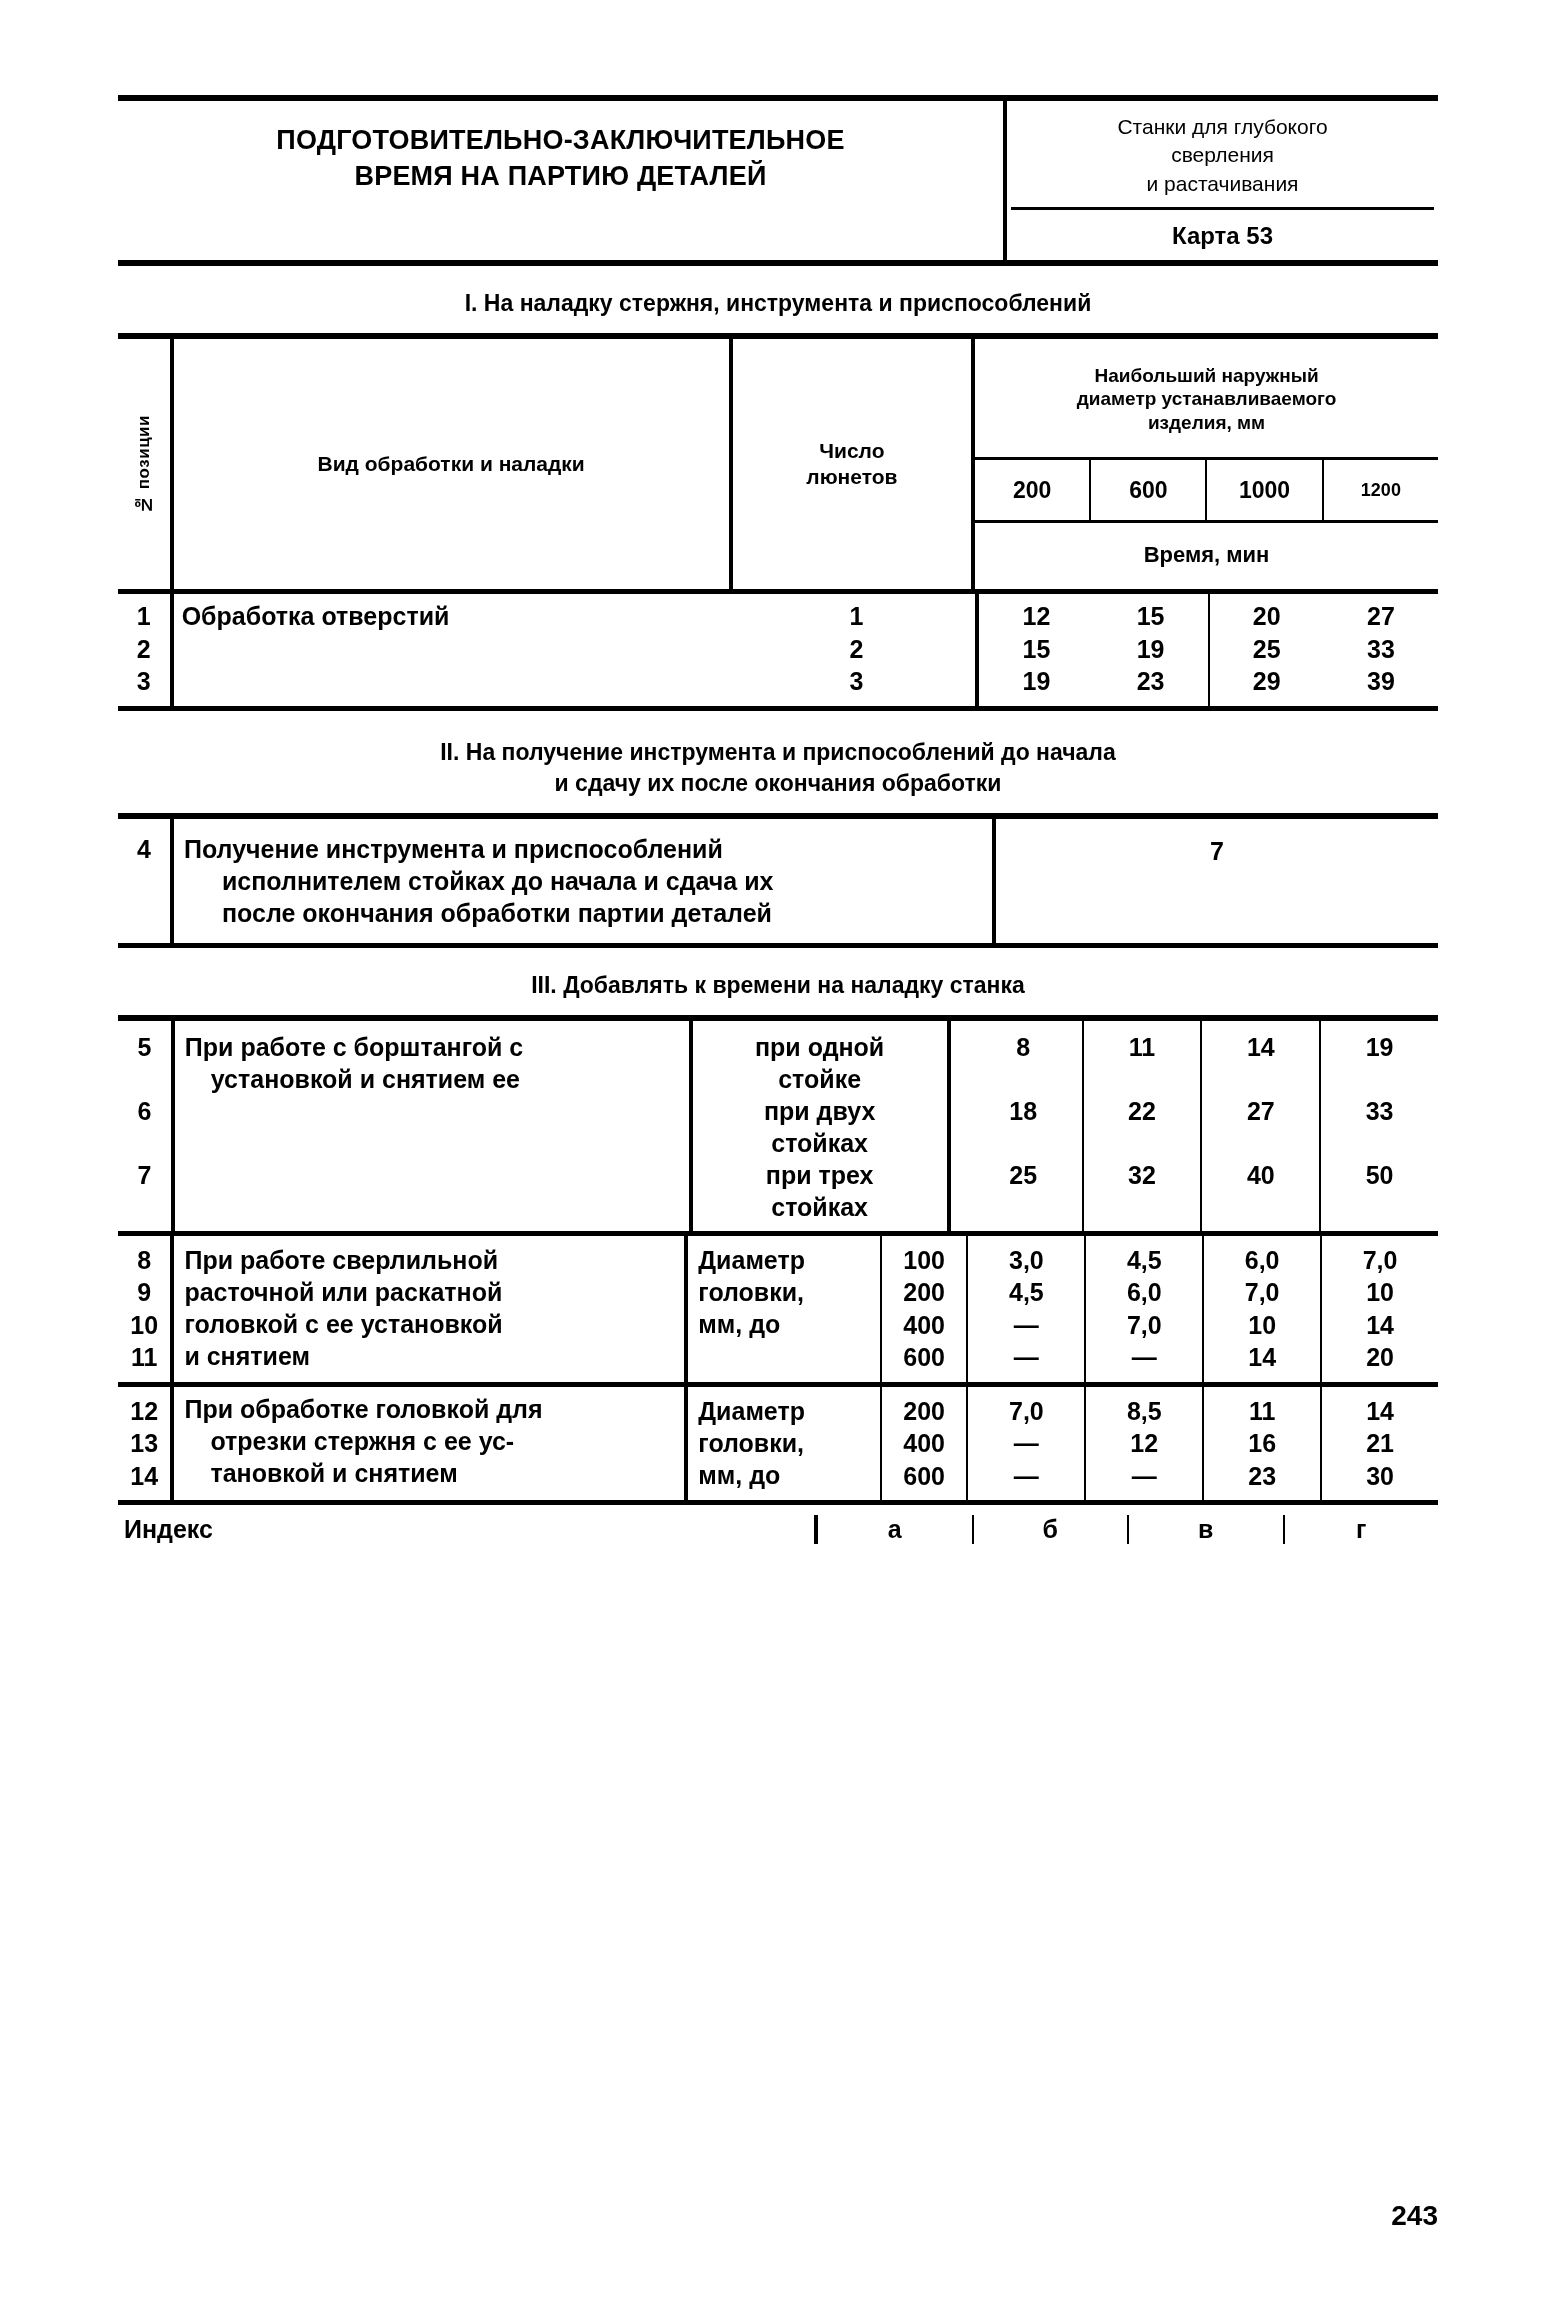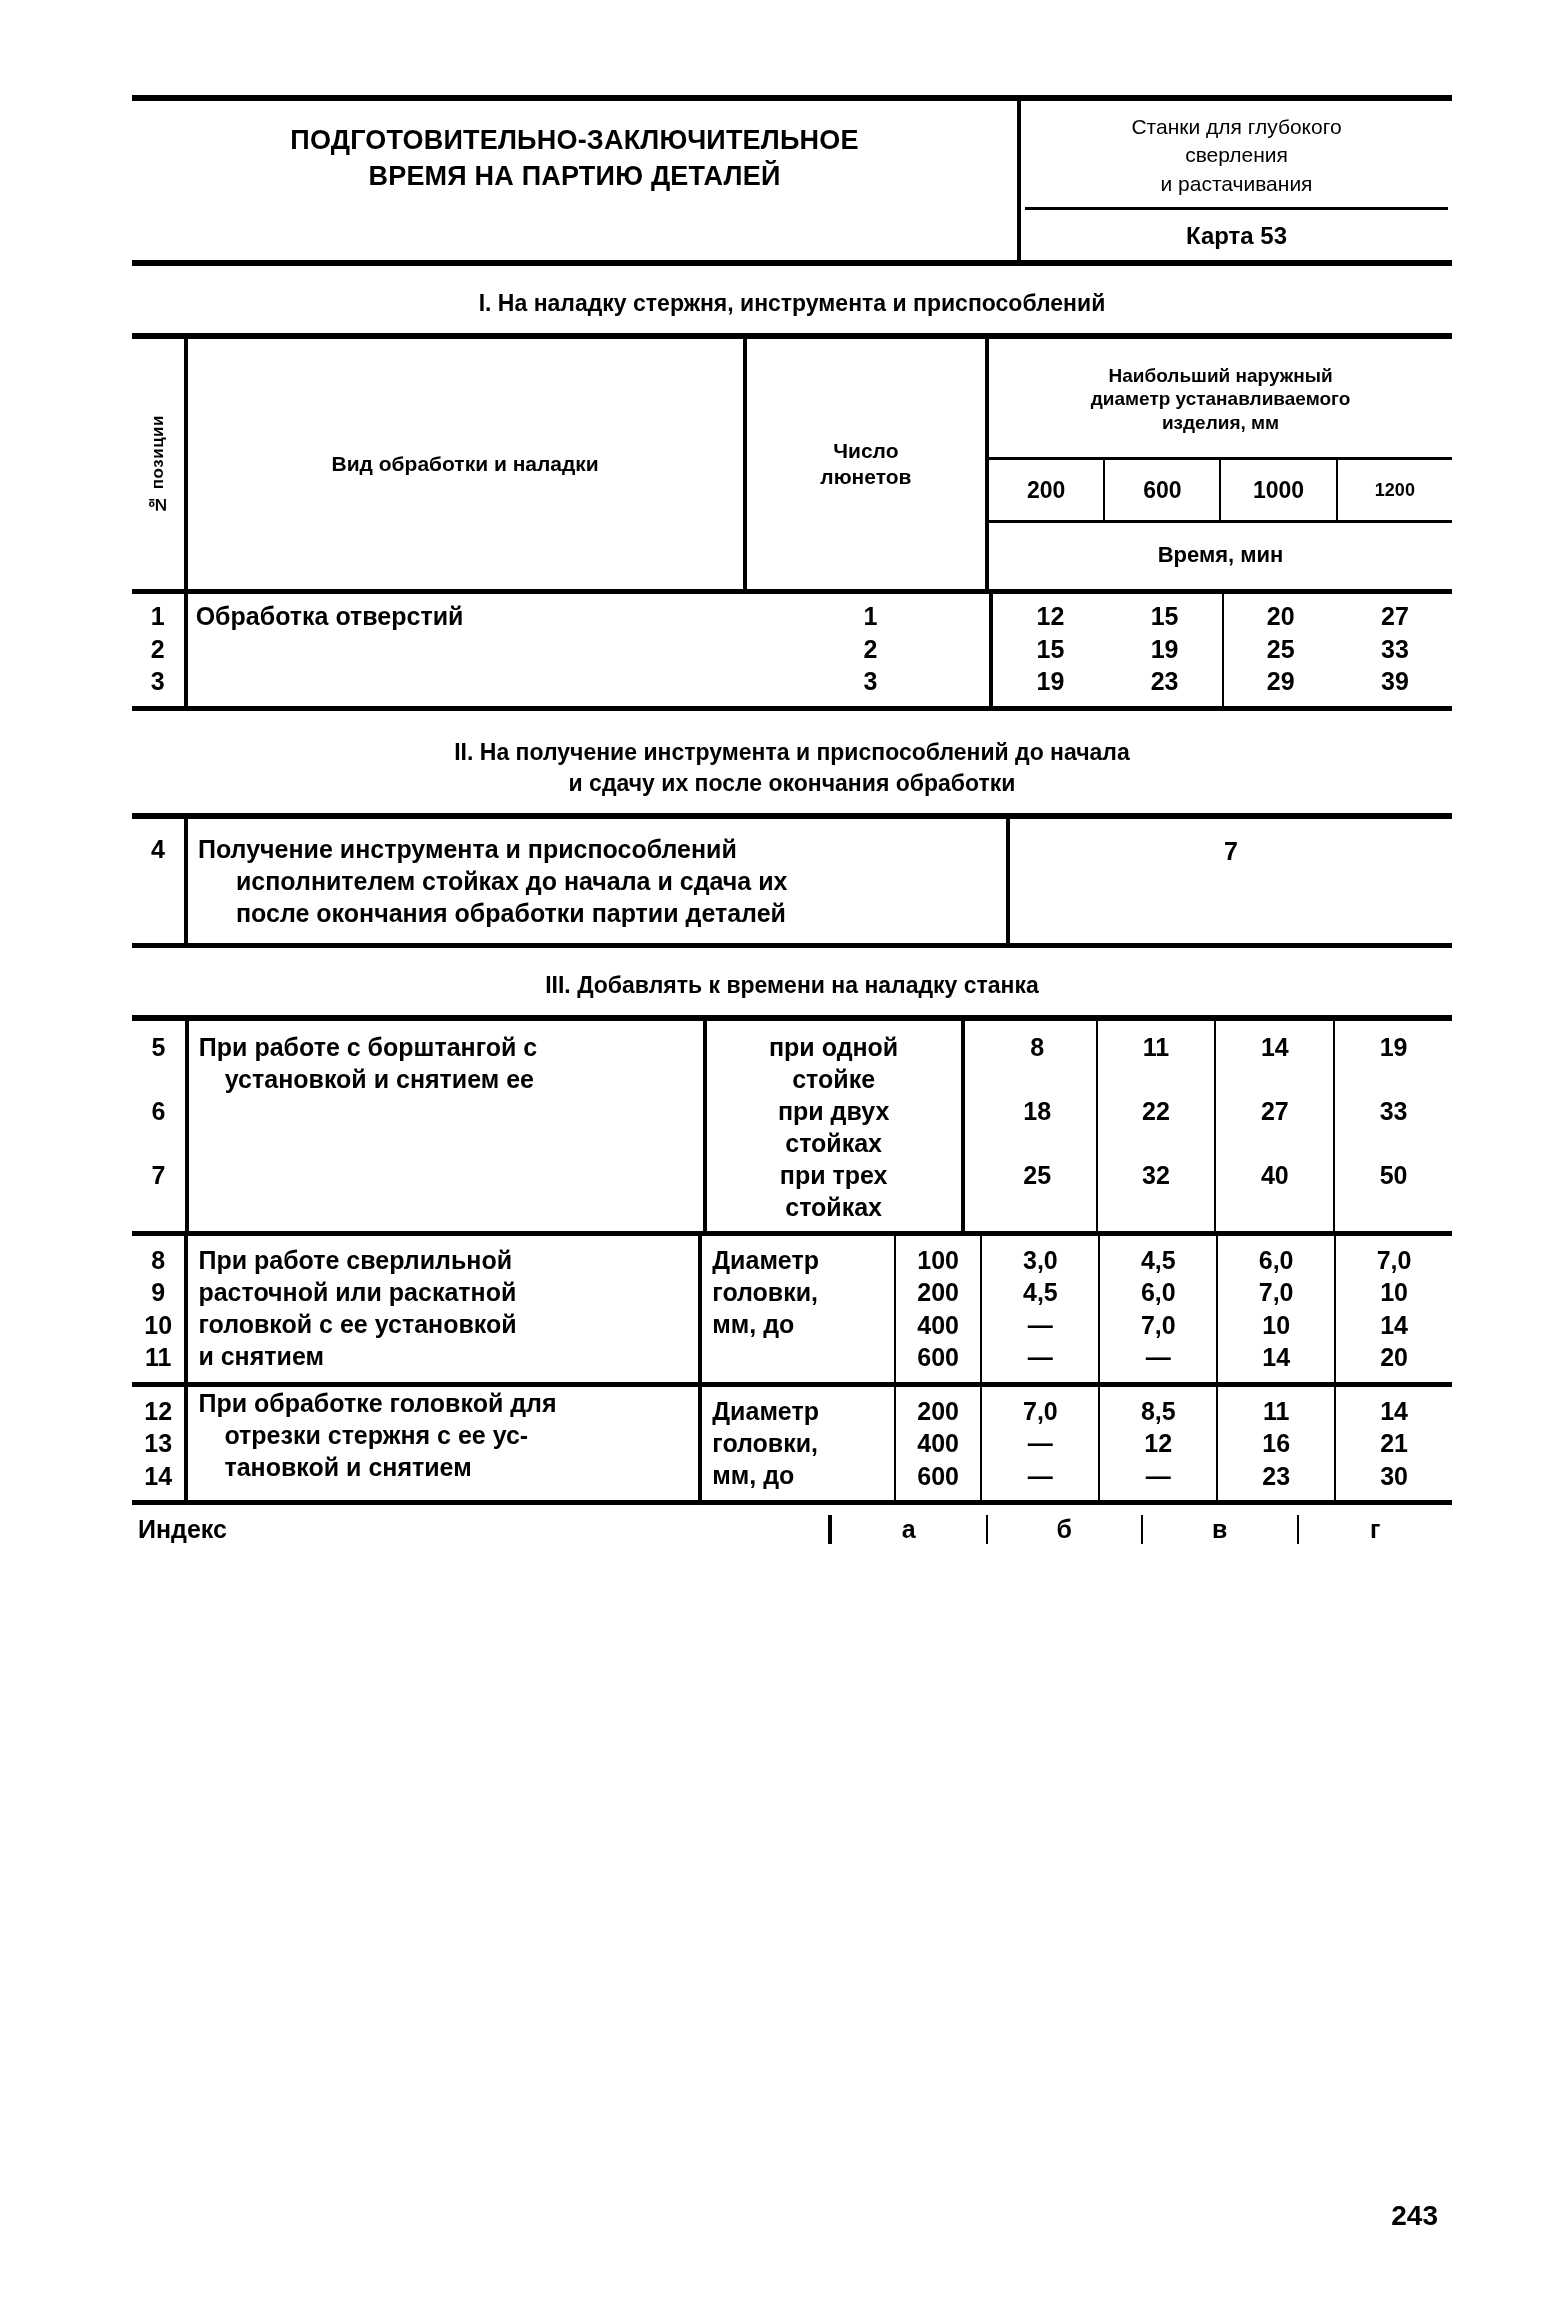--- a/index.html
+++ b/index.html
@@ -16,21 +16,21 @@
   }
   .page {
     position: absolute;
     left: 0; top: 0;
     width: 1553px;
     height: 2321px;
     overflow: hidden;
   }
   .sheet {
     position: absolute;
-    left: 132px;
+    left: 118px;
     top: 95px;
     width: 1320px;
   }
 
   
   .rule-thick {
     border-top: 6px solid #000;
     width: 100%;
   }
 
@@ -380,21 +380,21 @@
         </tr>
       </tbody>
         </table>
     </div>
 
     <div style="border-bottom:5px solid #000;">
       <table class="tb">
         <tbody>
             <tr>
           <td class="num-col rowtxt" style="width:52px; padding-top:8px;">12</td>
-          <td rowspan="3" class="bl rowtxt" style="width:490px; vertical-align:top; padding:0 6px 0 10px;">
+          <td rowspan="3" class="bl rowtxt" style="width:490px; vertical-align:top; padding:6px 6px 0 10px;">
             <div>При обработке головкой для</div>
             <div style="padding-left:26px;">отрезки стержня с ее ус-</div>
             <div style="padding-left:26px;">тановкой и снятием</div>
           </td>
           <td rowspan="3" class="bl rowtxt" style="width:180px; vertical-align:top; padding:8px 0 0 10px;">
             <div>Диаметр</div>
             <div>головки,</div>
             <div>мм, до</div>
           </td>
           <td class="bl-thin valcell" style="width:84px; padding-top:8px;">200</td>

